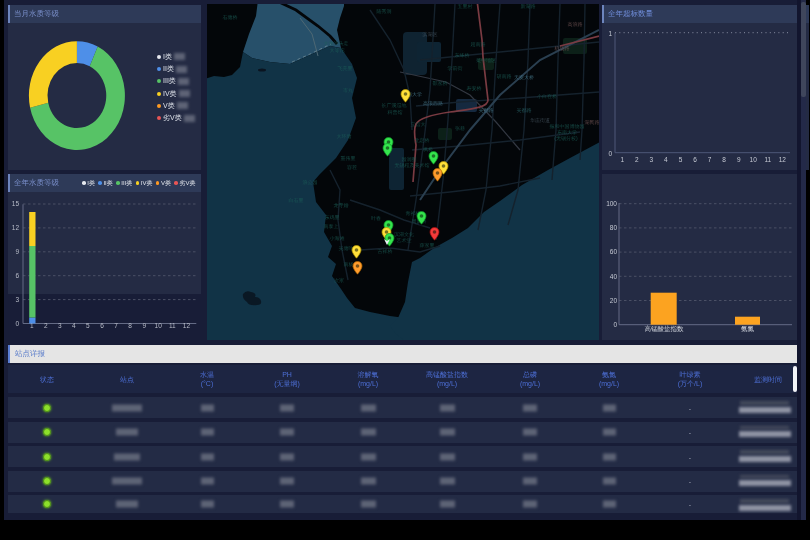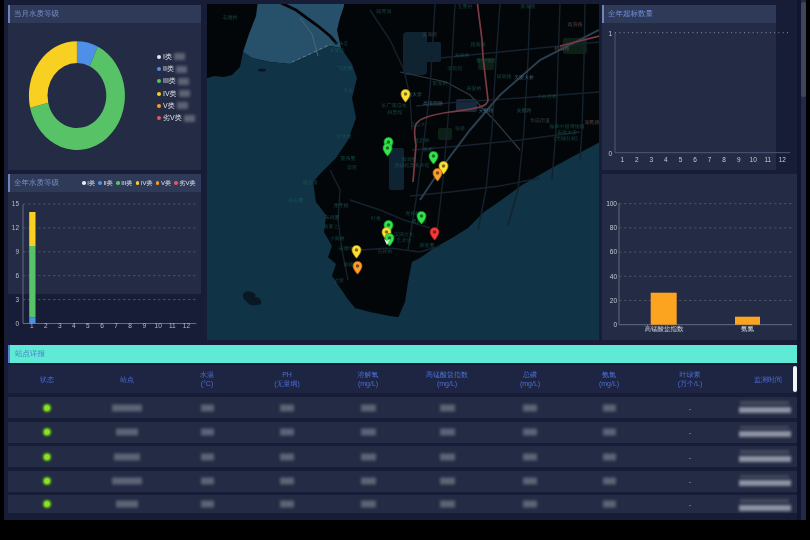--- a/index.html
+++ b/index.html
@@ -258,21 +258,21 @@
       </svg>
       <svg width="11" height="15" viewBox="0 0 11 15" style="position:absolute;left:145.0px;top:257.0px">
         <ellipse cx="5.5" cy="13.6" rx="2.4" ry="1.1" fill="#000" opacity="0.55"></ellipse>
         <path d="M5.5,0.5 C2.8,0.5 1,2.5 1,5 C1,8.2 5.5,13.2 5.5,13.2 C5.5,13.2 10,8.2 10,5 C10,2.5 8.2,0.5 5.5,0.5 Z" fill="#ff9d2e" stroke="#b86a00" stroke-width="0.7"></path>
         <circle cx="5.5" cy="5" r="1.8" fill="rgba(10,20,10,0.55)"></circle>
       </svg>
       <svg width="8" height="8" viewBox="0 0 8 8" style="position:absolute;left:176px;top:233px">
         <path d="M4,8 L1,2 L4,4 L7,2 Z" fill="#e8f0f4"></path>
       </svg>
 </div>
-<div class="panel" style="left:598px;top:5px;width:174px;height:165px">
+<div class="panel" style="left:598px;top:5px;width:207px;height:165px">
 <div class="phead">
         <span class="ptitle2">全年超标数量</span>
       </div>
 <svg width="195" height="148" style="position:absolute;left:0;top:17px">
         <line x1="13" y1="10.7" x2="13" y2="130.7" stroke="#4e5878" stroke-width="1"></line>
         <line x1="13" y1="130.7" x2="188" y2="130.7" stroke="#4e5878" stroke-width="1"></line>
         <line x1="13" y1="10.7" x2="188" y2="10.7" stroke="#8a90a4" stroke-width="1" stroke-dasharray="1,3.3"></line>
         <text x="10" y="13.5" text-anchor="end" font-size="6.5" fill="#c6cad4">1</text>
         <text x="10" y="133.5" text-anchor="end" font-size="6.5" fill="#c6cad4">0</text>
         <text x="20.3" y="140" text-anchor="middle" font-size="6.5" fill="#c6cad4">1</text>
@@ -304,21 +304,21 @@
         <text x="15" y="62.3" text-anchor="end" font-size="6.5" fill="#c6cad4">60</text>
         <text x="15" y="38.1" text-anchor="end" font-size="6.5" fill="#c6cad4">80</text>
         <text x="15" y="13.9" text-anchor="end" font-size="6.5" fill="#c6cad4">100</text>
         <rect x="48.7" y="100.7" width="26" height="32" fill="#fca320"></rect>
         <rect x="133" y="124.7" width="25" height="8" fill="#fca320"></rect>
         <text x="62" y="138.5" text-anchor="middle" font-size="6.5" fill="#d6dae2">高锰酸盐指数</text>
         <text x="145.5" y="138.5" text-anchor="middle" font-size="6.5" fill="#d6dae2">氨氮</text>
       </svg>
 </div>
 <div style="position:absolute;left:4px;top:345px;width:789px;height:174px">
-<div class="phead" style="background:#5eead4;border-left:2px solid #5b7fd4">
+<div class="phead" style="background:#e5e5e5;border-left:2px solid #5b7fd4">
         <span style="font-size:7.5px;color:#4f74c8;margin-left:5px">站点详报</span>
       </div>
 <div style="position:absolute;left:0;top:20px;width:789px;height:28px;background:#1d2542;color:#4d6fd6;font-size:7px">
         <div style="position:absolute;left:39px;top:50%;transform:translate(-50%,-50%);text-align:center;line-height:9px">
           <div>状态</div>
         </div>
         <div style="position:absolute;left:119px;top:50%;transform:translate(-50%,-50%);text-align:center;line-height:9px">
           <div>站点</div>
         </div>
         <div style="position:absolute;left:199px;top:50%;transform:translate(-50%,-50%);text-align:center;line-height:9px">

